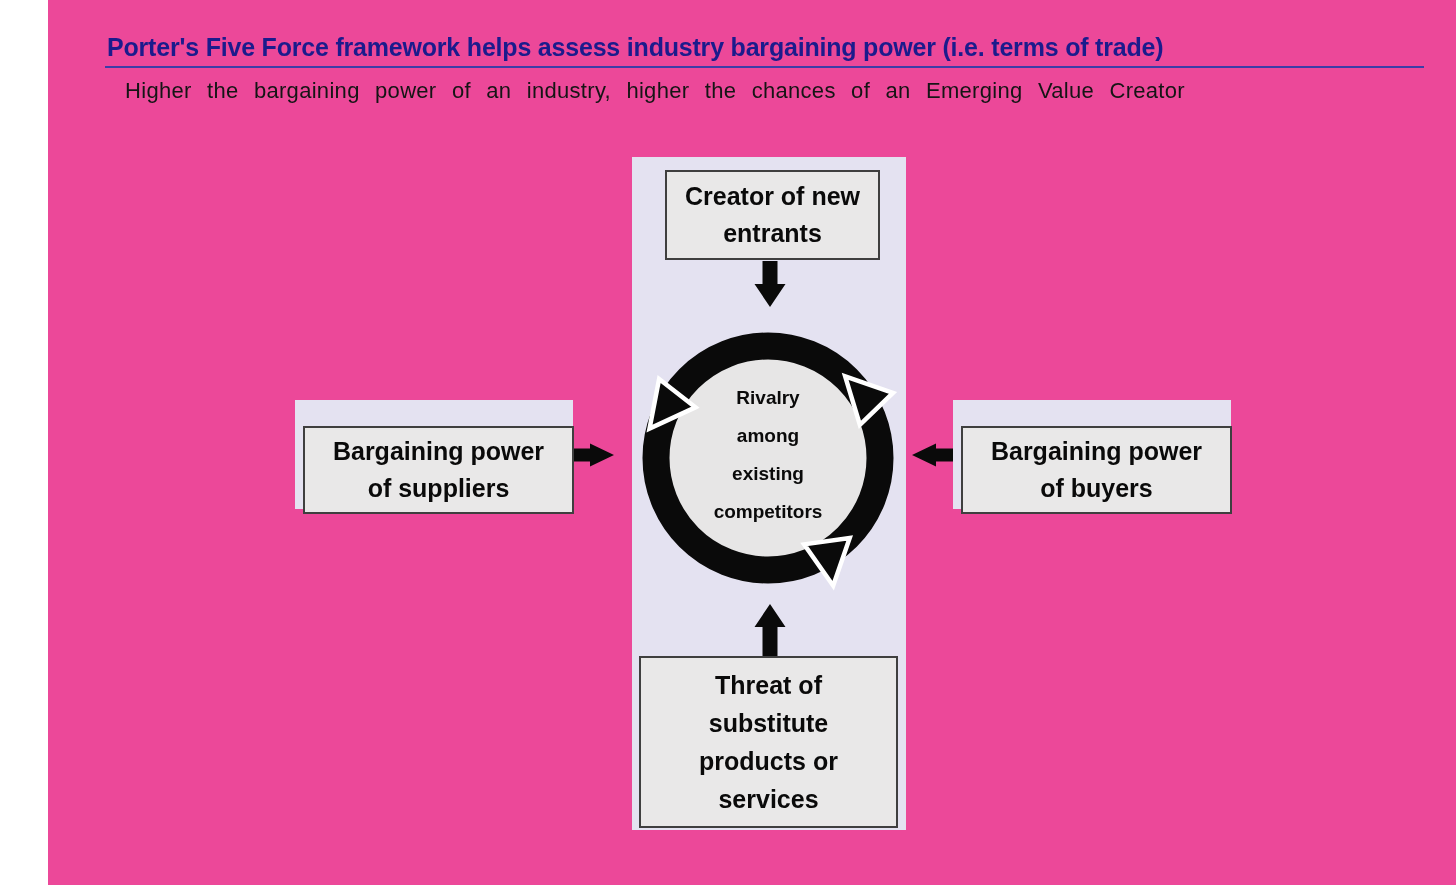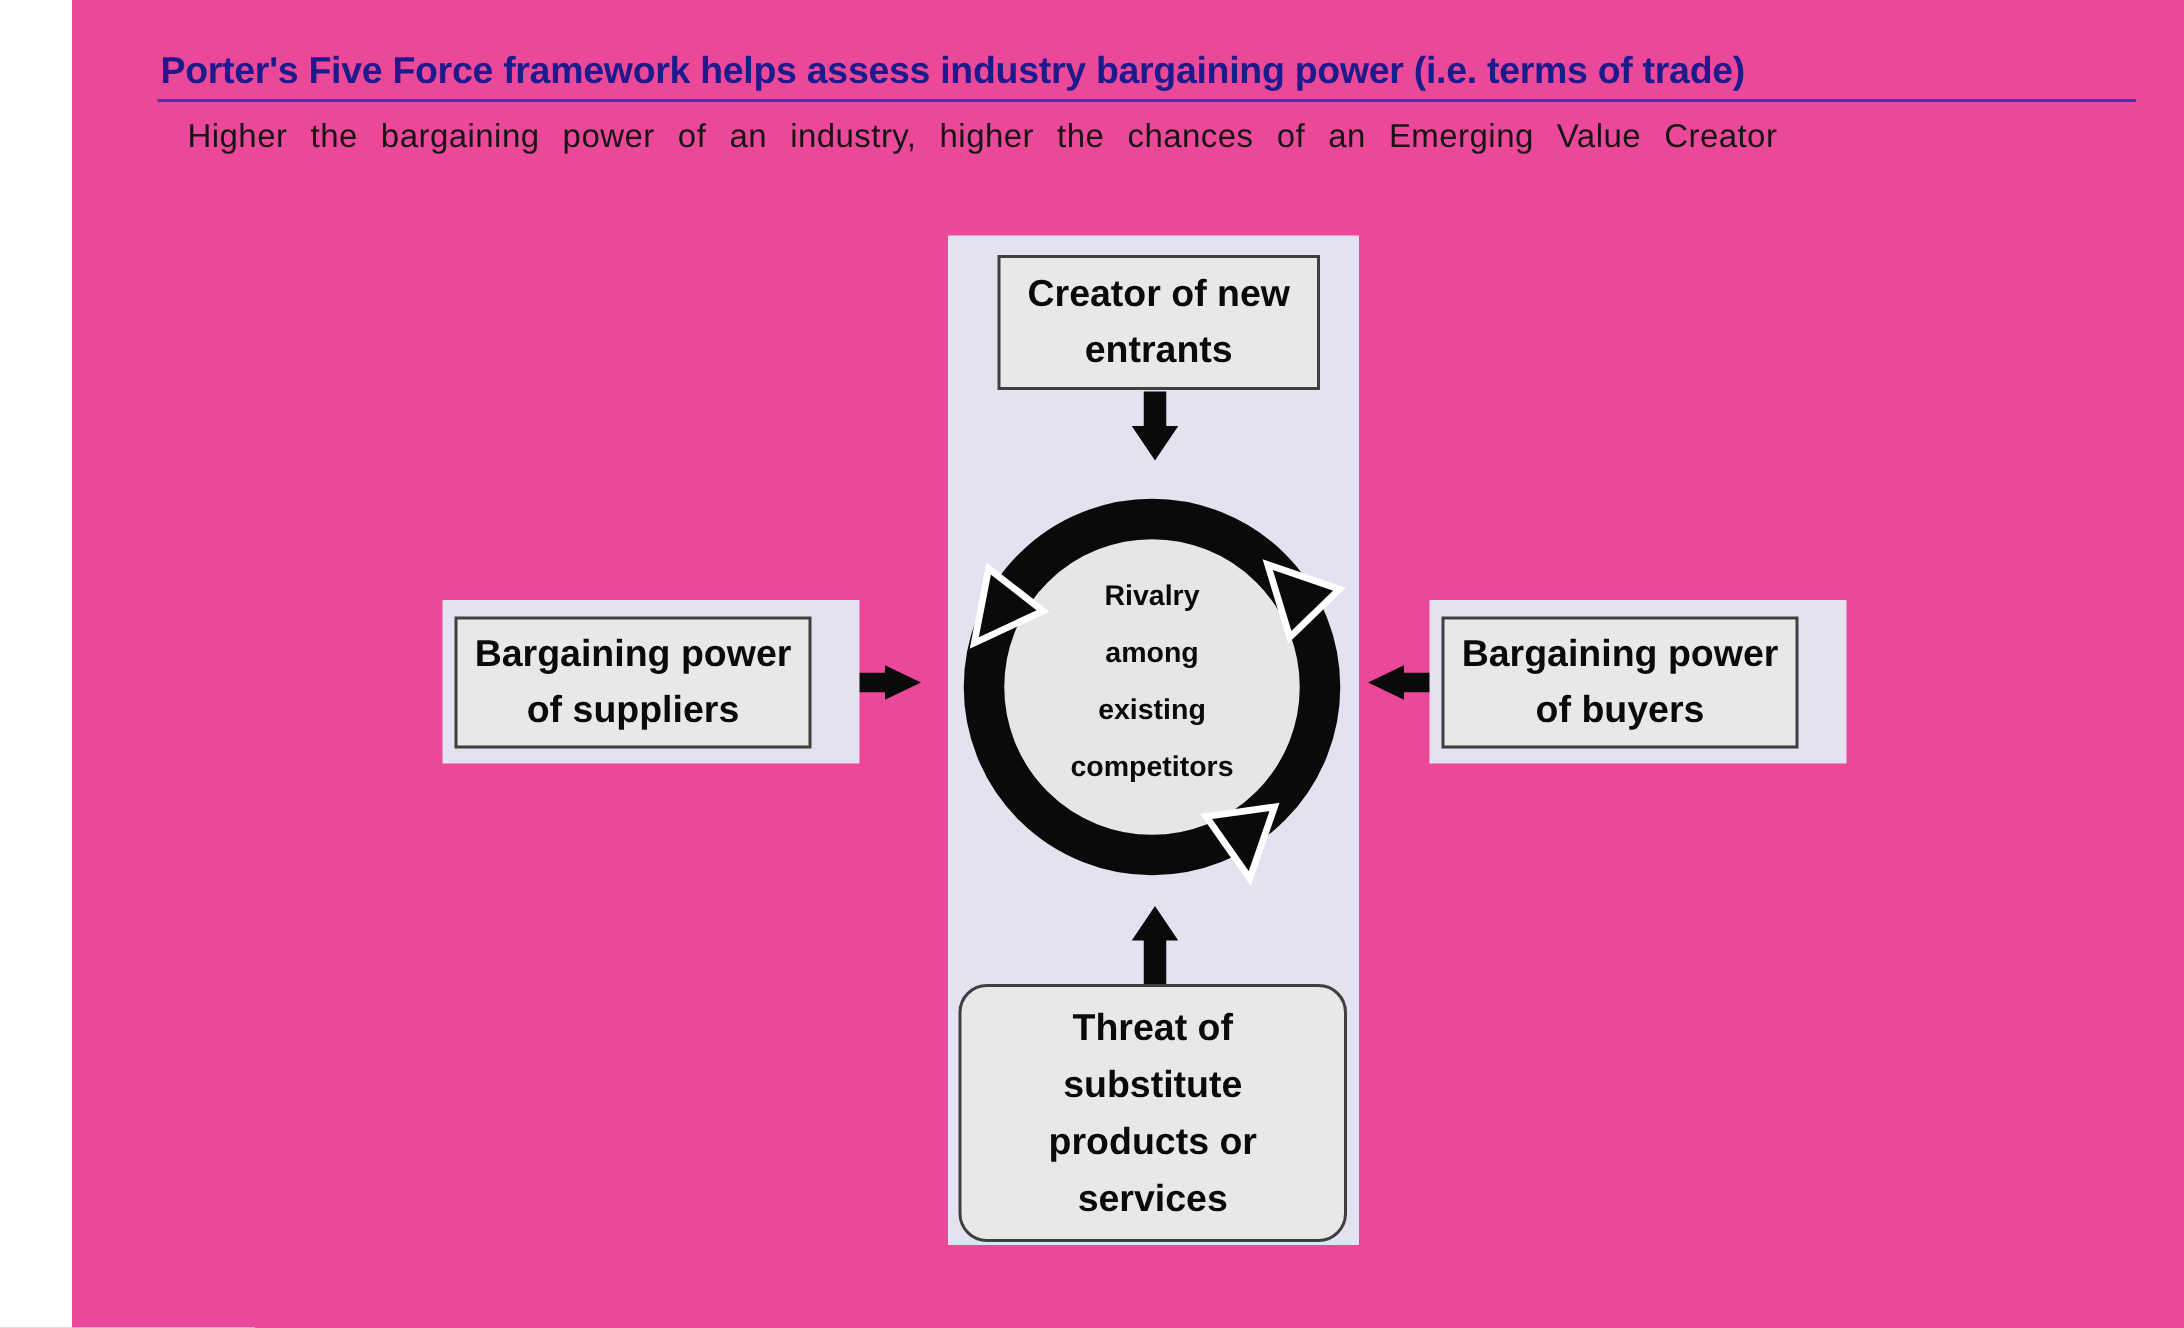--- a/index.html
+++ b/index.html
@@ -37,30 +37,30 @@
 
   .graybox{
     background:var(--box-gray);
     border:2px solid var(--box-border);
     box-sizing:border-box;
     display:flex;align-items:center;justify-content:center;
     text-align:center;font-weight:bold;color:var(--ink);
     font-size:25px;line-height:37px;white-space:pre-line;
   }
   #top-box{position:absolute;left:617px;top:170px;width:215px;height:90px;}
-  #bottom-box{position:absolute;left:591px;top:656px;width:259px;height:172px;line-height:38px;border-radius:19px;}
+  #bottom-box{position:absolute;left:591px;top:656px;width:259px;height:172px;line-height:38px;}
 
   .shadow-panel{
     position:absolute;width:278px;height:109px;
     background:var(--band-lavender);
   }
   #left-panel{left:247px;top:400px;}
   #right-panel{left:905px;top:400px;}
   .shadow-panel .graybox{
-    position:absolute;left:8px;top:11px;width:238px;height:88px;
+    position:absolute;left:8px;top:26px;width:271px;height:88px;
   }
 
   #circle-label{
     position:absolute;left:610px;top:379px;width:220px;
     text-align:center;font-weight:bold;color:var(--ink);
     font-size:19px;line-height:38px;white-space:pre-line;
   }
 
   svg.overlay{position:absolute;left:0;top:0;pointer-events:none;}
 </style>

